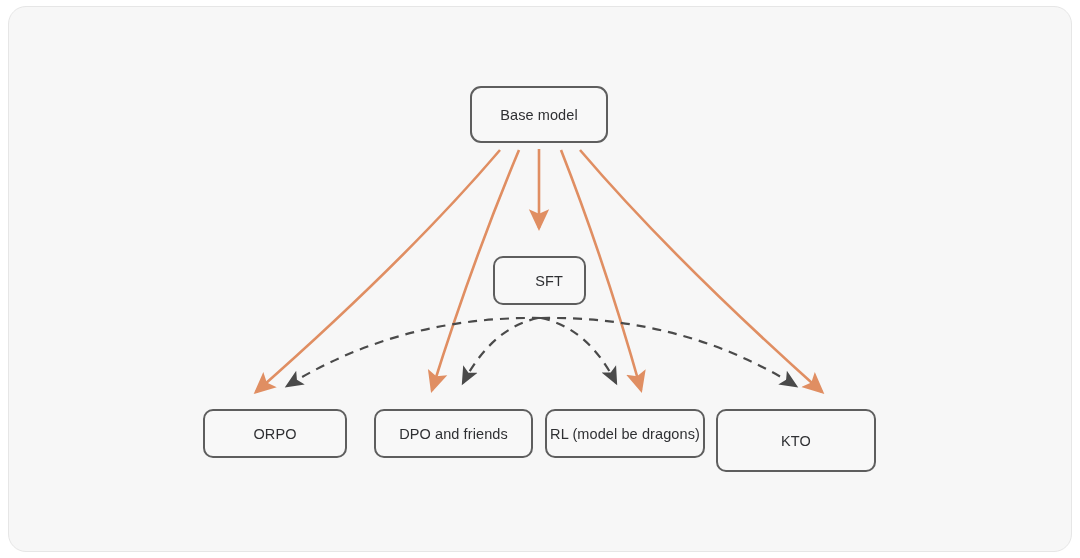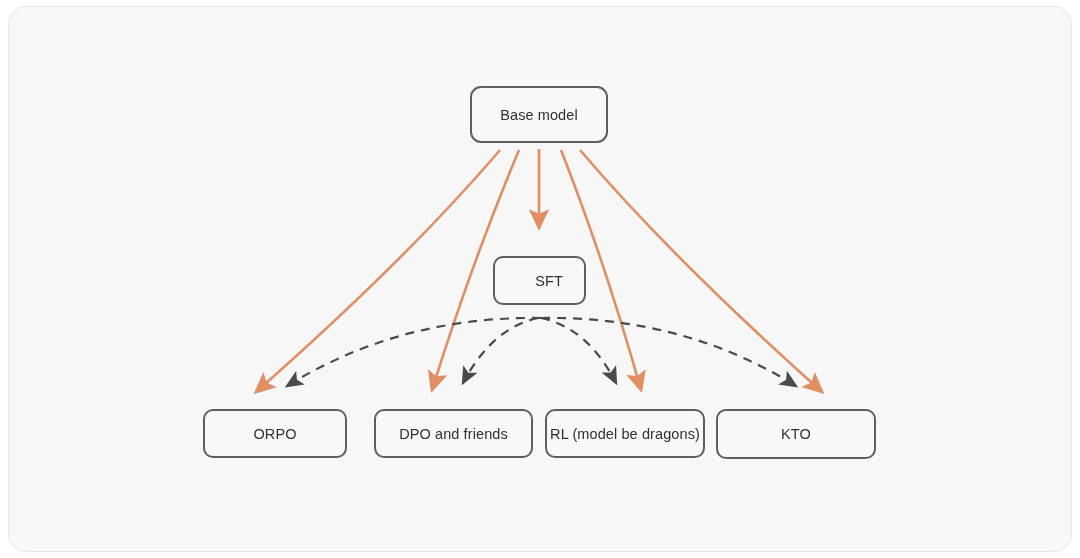--- a/index.html
+++ b/index.html
@@ -58,21 +58,21 @@
   .node-label {
     pointer-events: none;
   }
 
   
   #node-base  { left: 470px; top: 86px;  width: 138px; height: 57px; border-radius: 11px; }
   #node-sft   { left: 493px; top: 256px; width: 93px;  height: 49px; padding-left: 19px; }
   #node-orpo  { left: 203px; top: 409px; width: 144px; height: 49px; }
   #node-dpo   { left: 374px; top: 409px; width: 159px; height: 49px; }
   #node-rl    { left: 545px; top: 409px; width: 160px; height: 49px; }
-  #node-kto   { left: 716px; top: 409px; width: 160px; height: 50px; }
+  #node-kto   { left: 716px; top: 409px; width: 160px; height: 63px; }
 </style>
 </head>
 <body>
 
 <div id="canvas">
 
   <div class="card"></div>
 
   <svg class="diagram-svg" viewBox="0 0 1080 558" xmlns="http://www.w3.org/2000/svg">
     <defs>

